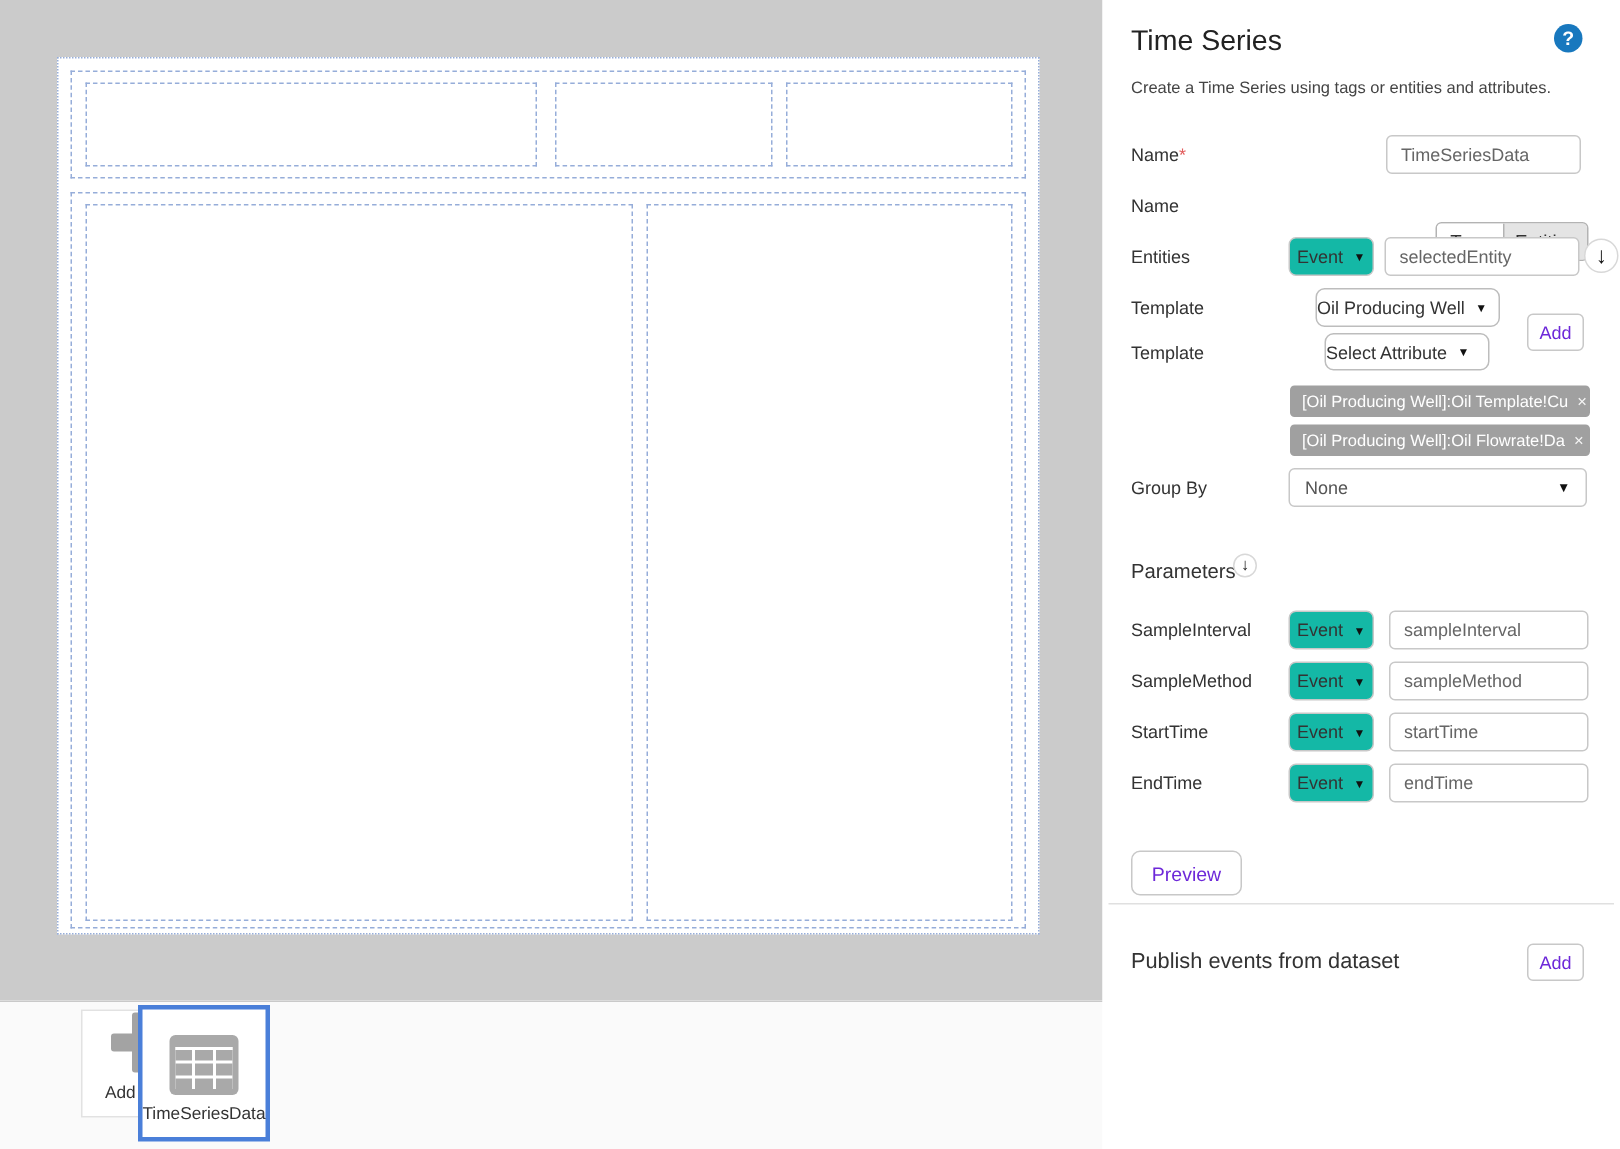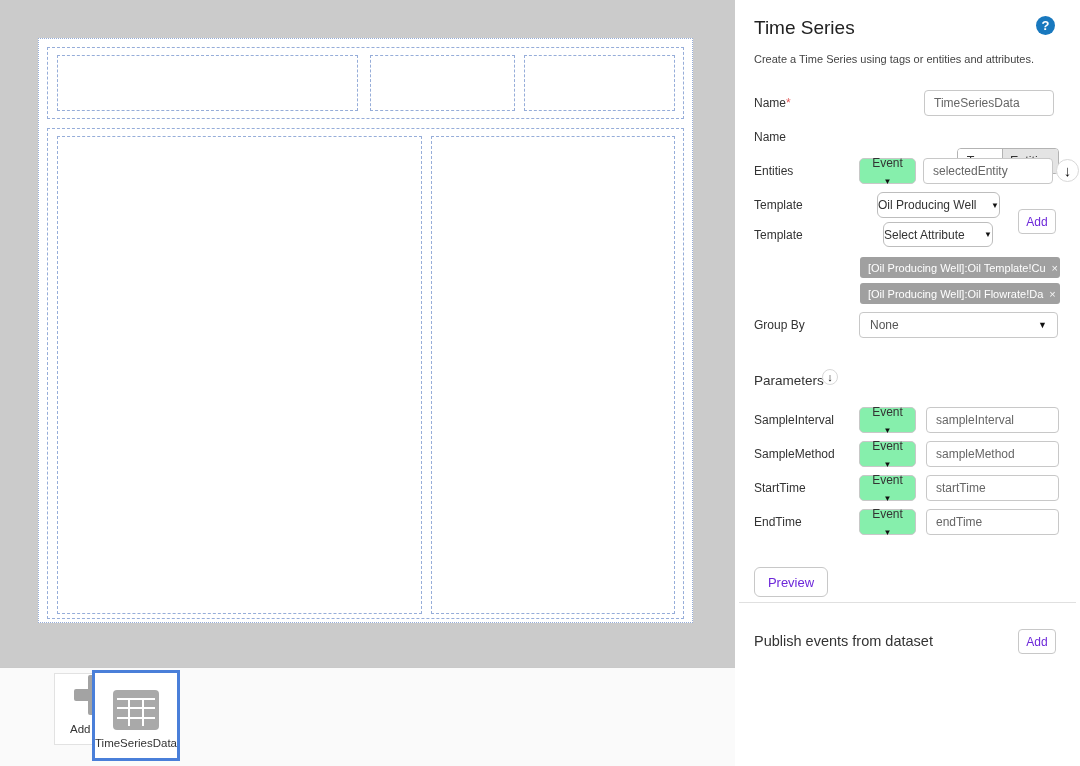--- a/index.html
+++ b/index.html
@@ -36,25 +36,25 @@
   .panel { position:absolute; left:735px; top:0; width:345px; height:766px; background:#fff; }
   .panel .abs { position:absolute; }
   .title { font-size:19px; color:#222; }
   .help { width:19px; height:19px; border-radius:50%; background:#1878be; color:#fff; font-size:13px;
           font-weight:bold; display:flex; align-items:center; justify-content:center; cursor:pointer; }
   .subtitle { font-size:11px; color:#444; white-space:nowrap;text-align:center; }
   .lbl { font-size:12px; color:#333; height:26px; line-height:26px; white-space:nowrap; }
   .req { color:#e25c5c; }
   .inp { height:26px; border:1px solid #c8c8c8; border-radius:4px; font-size:12px; color:#666;
          padding:0 9px; font-family:"Liberation Sans",sans-serif; background:#fff; }
-  .sel { height:26px; border:1px solid #c8c8c8; border-radius:5px; background:#86efac; font-size:12px;
-         color:#333; display:flex; align-items:center; justify-content:center; gap:7px; cursor:pointer;flex-direction:column; }
+  .sel { height:26px; border:1px solid #c8c8c8; border-radius:5px; background:#14b8a6; font-size:12px;
+         color:#333; display:flex; align-items:center; justify-content:center; gap:7px; cursor:pointer; }
   .sel .car { font-size:8px; color:#111; }
   .ddl { height:26px; border:1px solid #bdbdbd; border-radius:6px; background:#fff; font-size:12px;
-         color:#333; display:flex; align-items:center; justify-content:space-between; gap:7px; cursor:pointer; }
+         color:#333; display:flex; align-items:center; justify-content:flex-start; gap:7px; cursor:pointer; }
   .ddl .car { font-size:8px; color:#111; }
   .btn { border:1px solid #c8c8c8; border-radius:4px; background:#fff; font-size:12px; color:#6d28d9;
          display:flex; align-items:center; justify-content:center; cursor:pointer;
          font-family:"Liberation Sans",sans-serif; }
   .toggle { display:flex; height:26px; border:1px solid #b3b3b3; border-radius:4px; overflow:hidden;margin-top:24px; }
   .toggle .opt { font-size:12.5px; color:#333; display:flex; align-items:center; justify-content:center;
                  cursor:pointer; background:#fff; }
   .toggle .opt.on { background:#e4e4e4; border-left:1px solid #b3b3b3; }
   .tag { height:21px; background:#a0a0a0; border-radius:3px; color:#fff; font-size:11px;
          display:flex; align-items:center; padding:0 8px; white-space:nowrap; overflow:hidden; }

